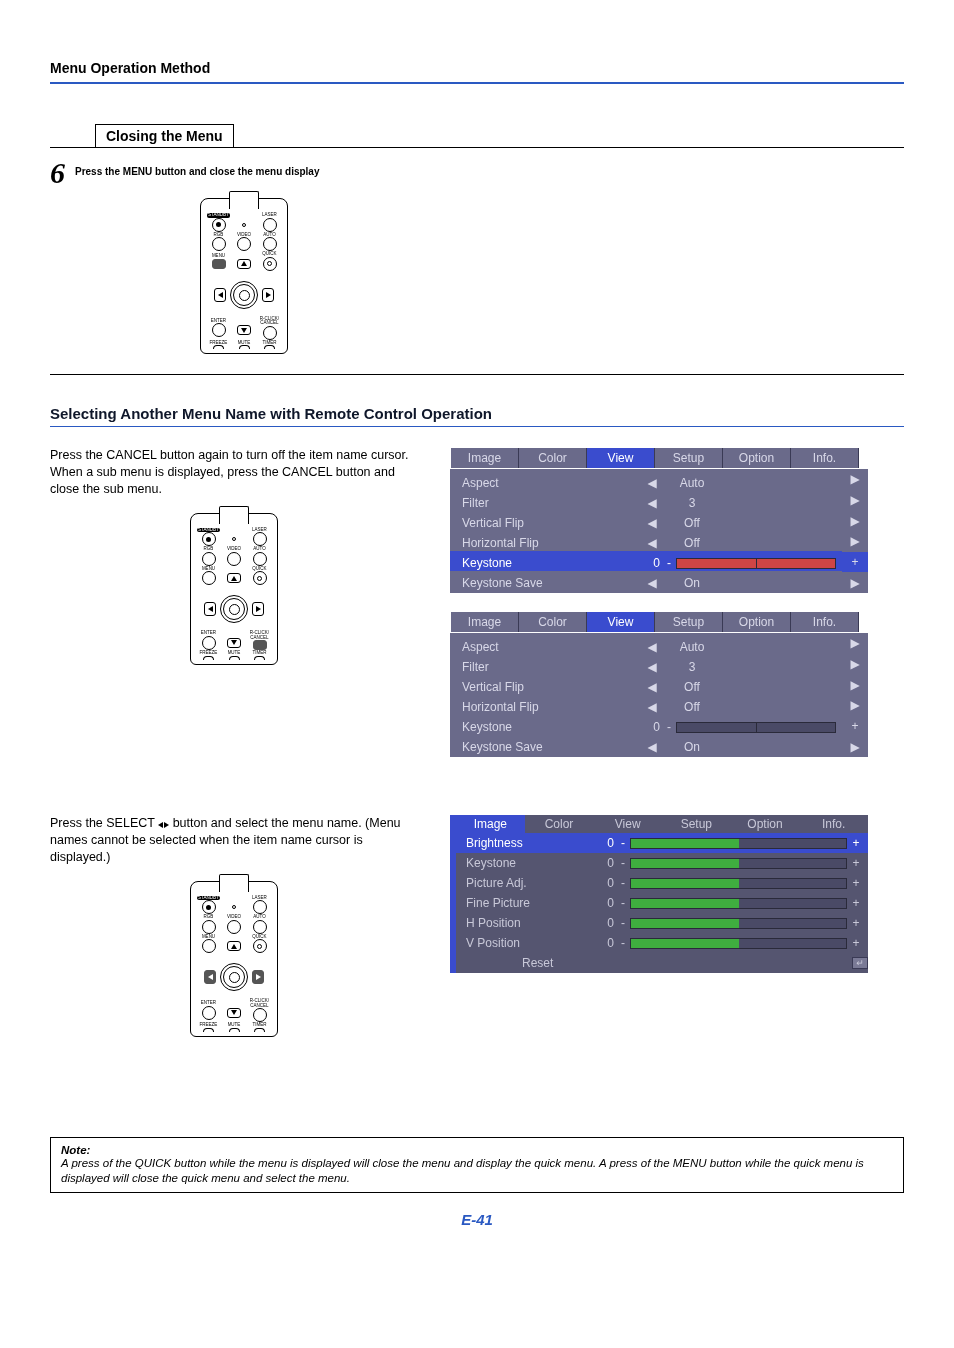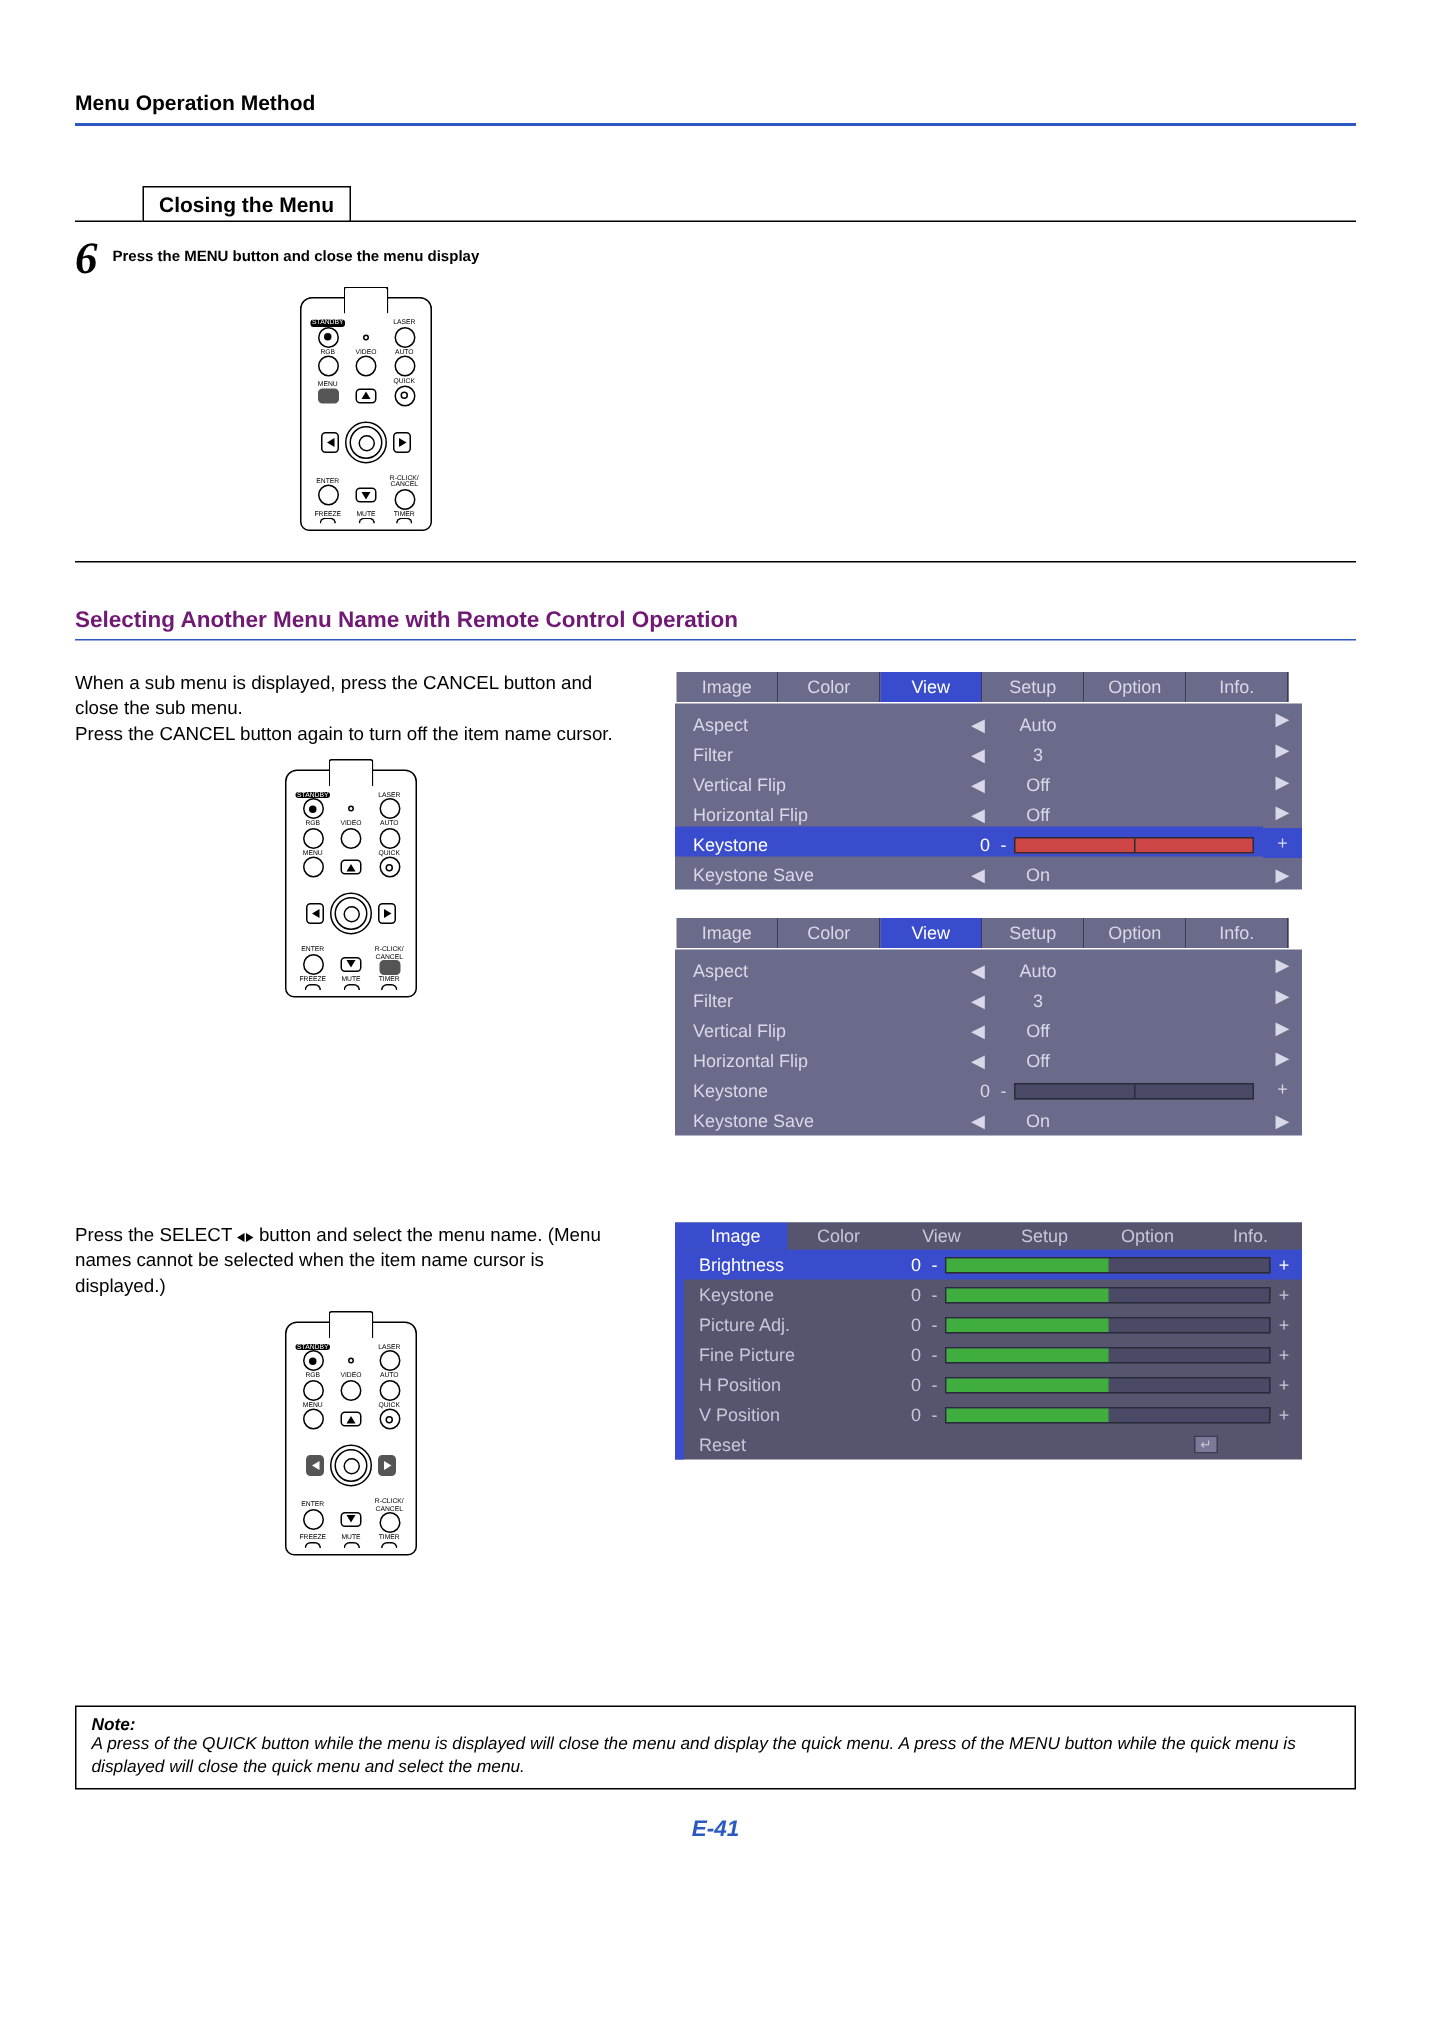--- a/index.html
+++ b/index.html
@@ -53,21 +53,21 @@
   .dpad-left { left:0; top:13px; }
   .dpad-right { right:0; top:13px; }
   .tri { width:0; height:0; }
   .tri-l { border-top:3px solid transparent; border-bottom:3px solid transparent; border-right:5px solid #000;  }
   .tri-r { border-top:3px solid transparent; border-bottom:3px solid transparent; border-left:5px solid #000;  }
   .tri-u { border-left:3px solid transparent; border-right:3px solid transparent; border-bottom:5px solid #000;  }
   .tri-d { border-left:3px solid transparent; border-right:3px solid transparent; border-top:5px solid #000;  }
   .remote-bottom { display:flex; justify-content: space-between; }
   .section-rule { border-top:1px solid #000; margin: 20px 0 30px 0; }
 
-  .subheading { font-weight: bold; font-size: 15px; color:#701a75; margin-bottom:4px;}
+  .subheading { font-weight: bold; font-size: 15px; color:#0f172a; margin-bottom:4px;}
   .sub-rule { border-top:1px solid #2a59c2; margin-bottom: 20px;}
   .two-col { display:flex; gap: 30px; align-items:flex-start;}
   .left-col { width: 370px; font-size: 12.5px; line-height:1.35;}
   .right-col { flex: 1; }
 
   .osd {
     width: 418px; font-family: Arial, sans-serif; font-size: 12px;
     color: #d8d8e8; margin-bottom: 18px;
   }
   .osd-tabs { display:flex; border:1px solid #fff;}
@@ -88,21 +88,21 @@
   .slider .bar { flex:1; height:11px; border:1px solid #2a2a3a; background:#4a4a66; display:flex;}
   .slider .bar.red { background:#ce4545; }
   .slider .bar .sep { width:1px; background:#2a2a3a; margin:0 auto;}
   .slider .plus { width:12px; text-align:center;}
 
   .osd2 { width: 418px; background:#555570; color:#c8c8d8; font-size:12px;}
   .osd2-tabs { display:flex; }
   .osd2-tab { flex:1; text-align:center; padding:2px 0; background:#555570;}
   .osd2-tab.active { background:#3a4cce; color:#fff; position:relative;}
   .osd2-body {}
-  .osd2-row { display:flex; align-items:center; height:20px; padding-left:10px;}
+  .osd2-row { display:flex; align-items:center; height:20px; padding-left:10px;justify-content:flex-end;}
   .osd2-row.sel { background:#3a4cce; color:#fff;}
   .osd2-row .label { width:130px;}
   .osd2-row .reset-icon { margin-left: 200px; width:16px; height:12px; background:#7a7a96; border:1px solid #3a3a55; display:flex; align-items:center; justify-content:center; font-size:9px;}
 
   .inline-tris { display:inline-flex; align-items:center; gap:1px; vertical-align: -1px;}
 
   .note-box {
     border:1px solid #000; padding:6px 10px; margin-top: 100px; font-size:11.5px;
   }
   .note-box .note-head { font-style: italic; font-weight: bold;}
@@ -221,22 +221,22 @@
   </div>
 </div>
 
 <div class="section-rule"></div>
 
 <div class="subheading">Selecting Another Menu Name with Remote Control Operation</div>
 <div class="sub-rule"></div>
 
 <div class="two-col">
   <div class="left-col">
+    <p>Press the CANCEL button again to turn off the item name cursor.</p>
     <p>When a sub menu is displayed, press the CANCEL button and close the sub menu.</p>
-    <p>Press the CANCEL button again to turn off the item name cursor.</p>
 
     <div style="margin:15px 0 0 140px;">
       <div class="remote">
         <div class="window"></div>
         <div class="remote-row">
           <div class="rcol">
               <div class="rlabel" style="background:#000;color:#fff;padding:0 1px;border-radius:2px;">STANDBY</div>
               <div class="rbtn-o dot"></div>
             </div>
           <div class="rcol">

